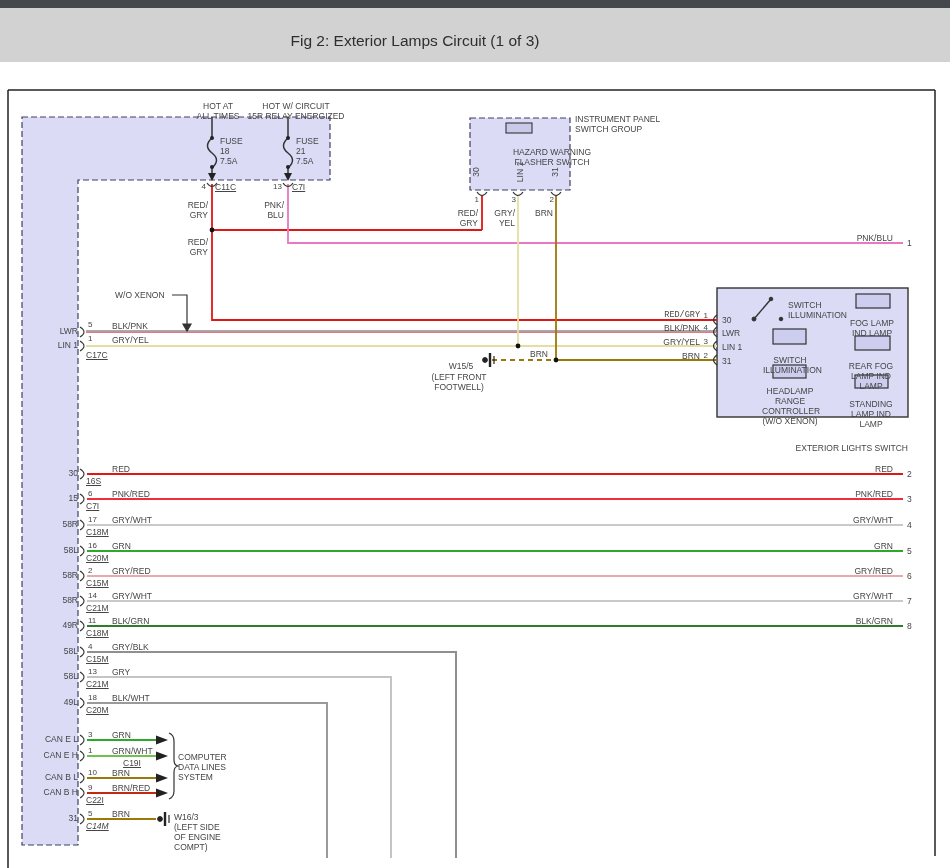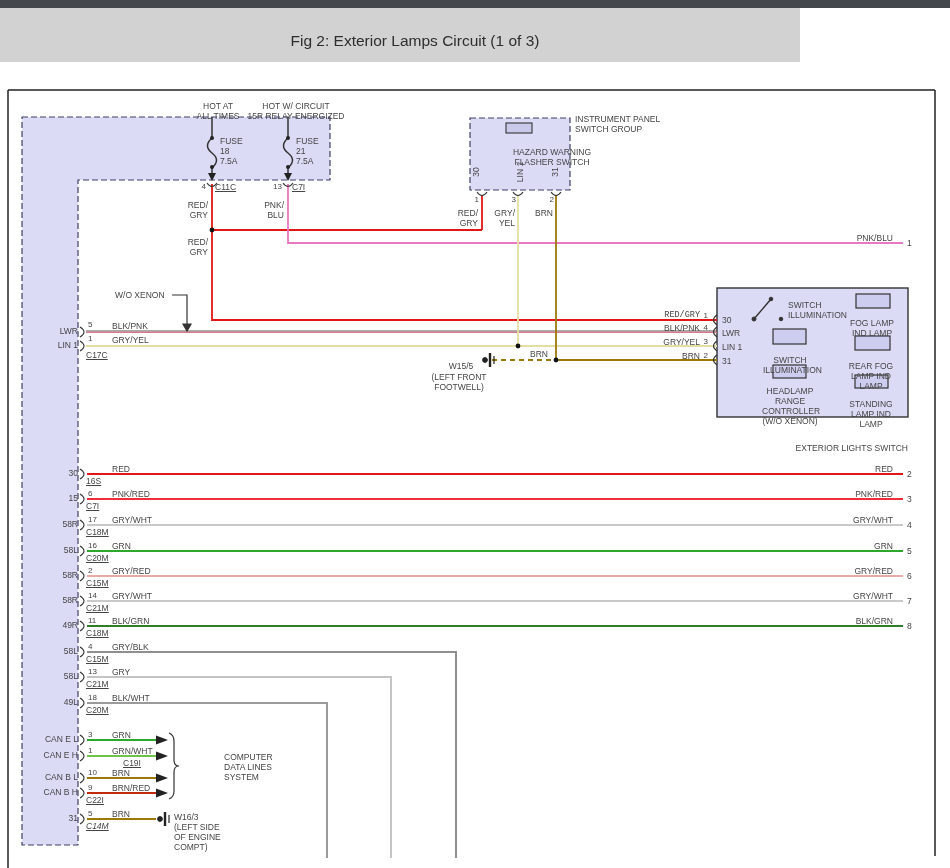--- a/index.html
+++ b/index.html
@@ -1,19 +1,19 @@
 <!DOCTYPE html>
 <html><head>
 <meta charset="utf-8">
 <style>
   html,body{margin:0;padding:0;background:#fff;}
   #stage{position:relative;width:950px;height:868px;overflow:hidden;background:#fff;
          font-family:"Liberation Sans", sans-serif;}
   .topbar{position:absolute;left:0;top:0;width:950px;height:8px;background:#44484d;}
-  .titlebar{position:absolute;left:0;top:8px;width:800px;height:54px;background:#d2d2d2;}
+  .titlebar{position:absolute;left:0;top:8px;width:950px;height:54px;background:#d2d2d2;}
   .title{position:absolute;left:0;top:24px;width:830px;text-align:center;
          font-size:15.5px;color:#2e2e2e;}
   svg{position:absolute;left:0;top:0;}
   .t{position:absolute;font-size:8.5px;line-height:1.18;color:#454545;white-space:pre-line;}
   .r{text-align:right;}
   .c{text-align:center;margin-top:8px;}
   .u{text-decoration:underline;}
   .pin{font-size:8px;}
   .rot{transform:rotate(-90deg);transform-origin:center center;text-align:center;}
 </style>
@@ -317,21 +317,21 @@
 <div class="t pin" style="left:88px;top:746px;">1</div>
 <div class="t" style="left:112px;top:746px;">GRN/WHT</div>
 <div class="t u" style="left:86px;top:758px;margin-left:37px;">C19I</div>
 <div class="t r" style="left:30px;top:772px;width:48px;">CAN B L</div>
 <div class="t pin" style="left:88px;top:768px;">10</div>
 <div class="t" style="left:112px;top:768px;">BRN</div>
 <div class="t r" style="left:30px;top:787px;width:48px;">CAN B H</div>
 <div class="t pin" style="left:88px;top:783px;">9</div>
 <div class="t" style="left:112px;top:783px;">BRN/RED</div>
 <div class="t u" style="left:86px;top:795px;">C22I</div>
-<div class="t" style="left:178px;top:752px;margin-left:46px;">COMPUTER
+<div class="t" style="left:178px;top:752px;">COMPUTER
 DATA LINES
 SYSTEM</div>
 
 <div class="t r" style="left:36px;top:813px;width:42px;">31</div>
 <div class="t pin" style="left:88px;top:809px;">5</div>
 <div class="t" style="left:112px;top:809px;">BRN</div>
 <div class="t u" style="left:86px;top:821px;font-style:italic;">C14M</div>
 <div class="t" style="left:174px;top:812px;">W16/3</div>
 <div class="t" style="left:174px;top:822px;">(LEFT SIDE
 OF ENGINE

